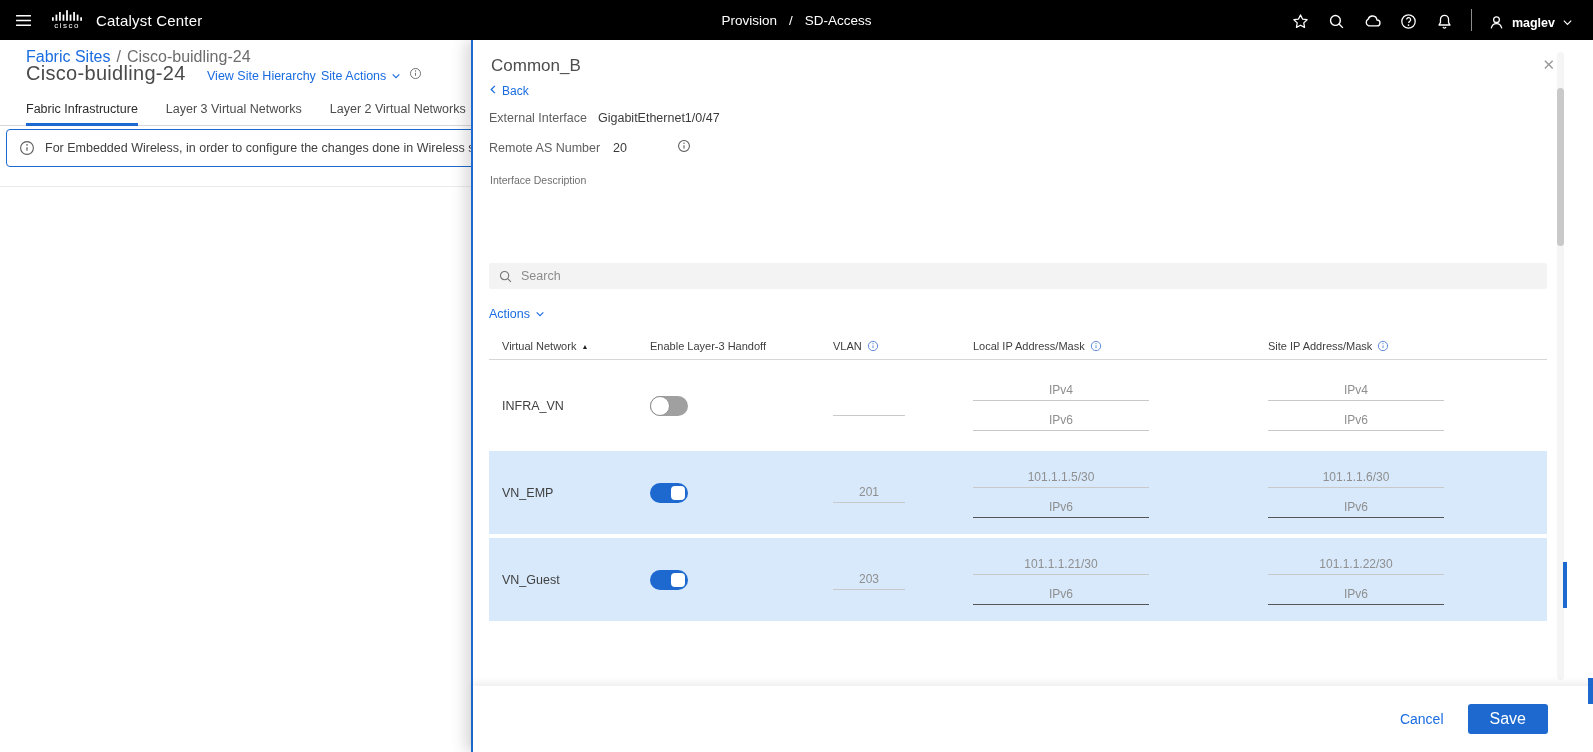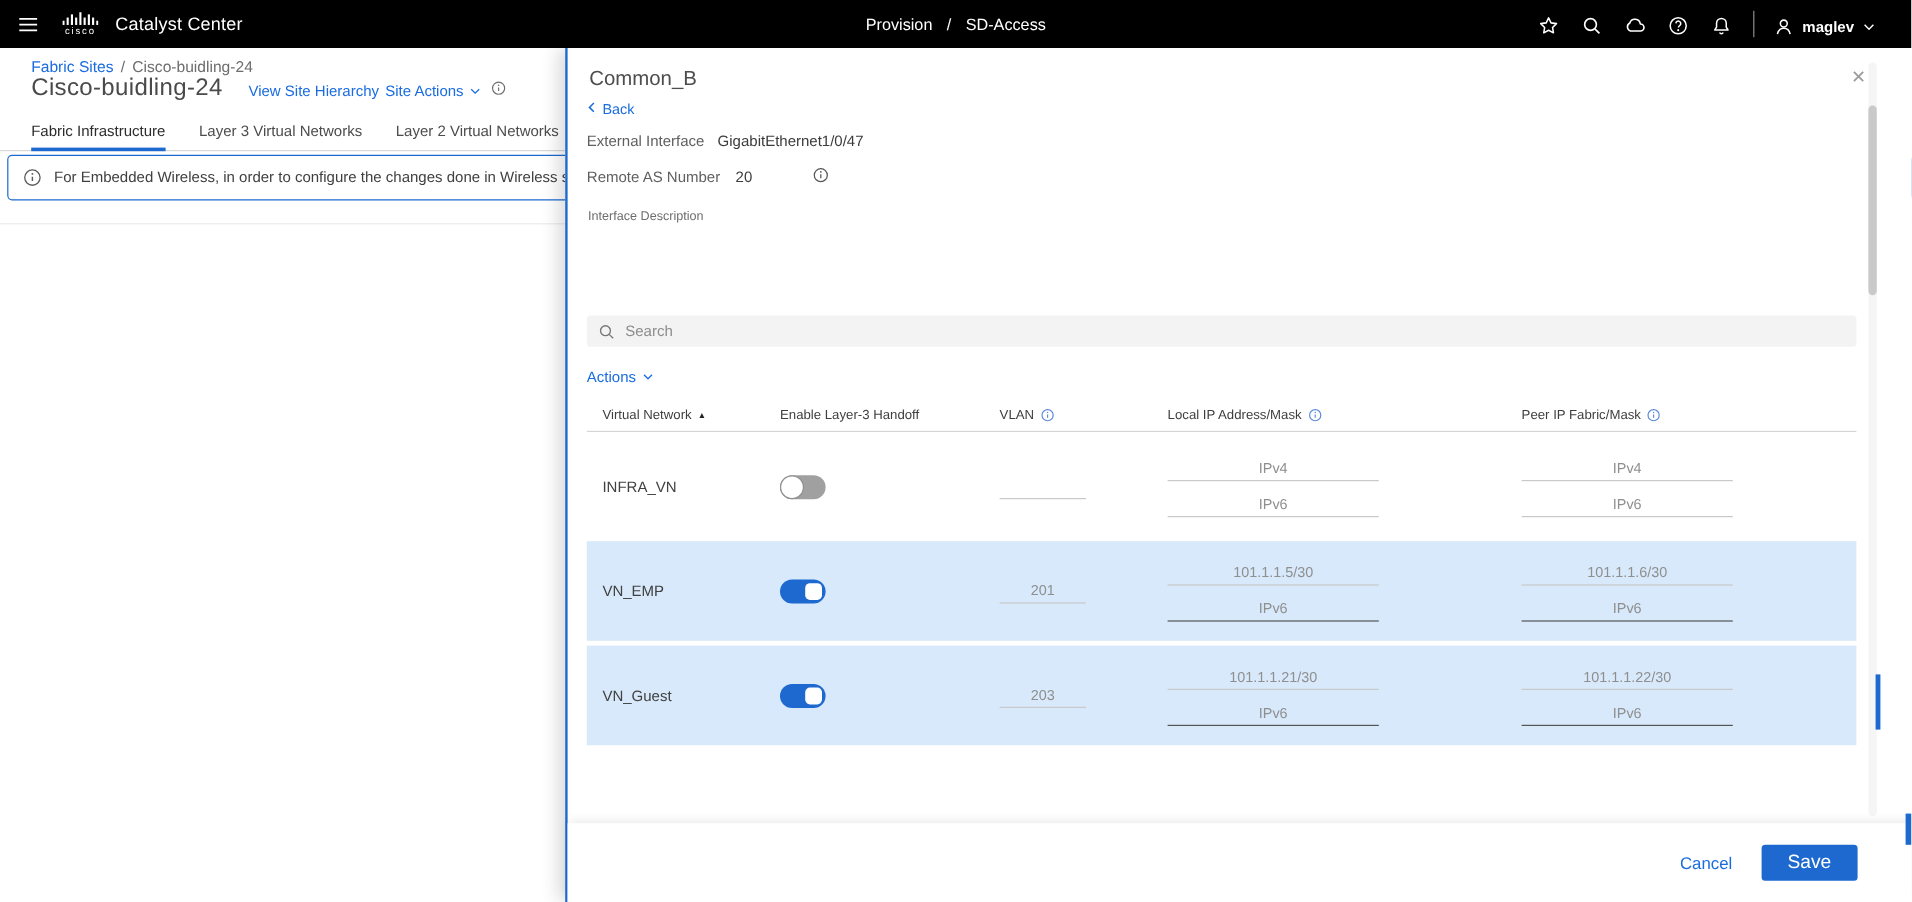--- a/index.html
+++ b/index.html
@@ -2,39 +2,39 @@
 <html style="--accent: #1d69cf; --link: #1a6ce0; --topbar: #000000; --highlight: #d7e9fb;"><head>
 <meta charset="utf-8">
 <style>
   * { margin:0; padding:0; box-sizing:border-box; }
   html,body { width:1593px; height:752px; }
   body { font-family:"Liberation Sans",sans-serif; background:#fff; overflow:hidden; }
   .screen { position:relative; width:1593px; height:752px; background:#fff; overflow:hidden; }
 
   
   .topbar { position:absolute; top:0; left:0; right:0; height:40px; background:var(--topbar,#000);
-            display:flex; align-items:center; padding:0 30px 0 10px; color:#fff; z-index:50; }
+            display:flex; align-items:center; padding:0 20px 0 10px; color:#fff; z-index:50; }
   .menu-btn { background:none; border:none; width:26px; height:26px; display:flex; align-items:center;
               justify-content:center; cursor:pointer; }
   .brand { display:flex; flex-direction:column; align-items:center; margin-left:16px; line-height:1; }
   .brand-text { font-size:8px; letter-spacing:1.5px; margin-top:1px; color:#fff; }
   .app-title { font-size:15px; margin-left:14px; letter-spacing:.2px; }
   .topnav { position:absolute; left:50%; transform:translateX(-50%); display:flex; gap:12px;
             font-size:13.5px; align-items:center; }
   .topnav a { color:#fff; text-decoration:none; cursor:pointer; }
   .top-actions { margin-left:auto; display:flex; align-items:flex-end; gap:16px; }
   .icon-btn { background:none; border:none; width:20px; height:20px; display:flex; align-items:center;
               justify-content:center; cursor:pointer; padding:0; }
   .vdiv { width:1px; height:22px; background:rgba(255,255,255,.55); }
   .user { display:flex; align-items:center; gap:7px; cursor:pointer; }
   .user .uname { font-size:12.5px; font-weight:bold; }
 
   
   .page { position:absolute; top:40px; left:0; width:100%; height:712px; background:#fff; }
-  .crumbs { position:absolute; top:8px; left:26px; font-size:13px; color:#6d6d6d; display:flex; gap:6px;text-align:right; }
+  .crumbs { position:absolute; top:8px; left:26px; font-size:16px; color:#6d6d6d; display:flex; gap:6px;text-align:right; }
   .crumbs a { color:var(--link,#1a6ce0); text-decoration:none; cursor:pointer; }
   .page-title { position:absolute; top:22px; left:26px; font-size:20px; font-weight:normal;
                 color:#4a4a4a; letter-spacing:.3px; }
   .vsh { position:absolute; top:29px; left:207px; font-size:12.5px; color:var(--link,#1a6ce0);
          text-decoration:none; cursor:pointer; }
   .site-actions { position:absolute; top:29px; left:321px; font-size:12.5px; color:var(--link,#1a6ce0);
                   display:flex; align-items:center; gap:5px; cursor:pointer; }
   .page-info-icon { position:absolute; top:27px; left:409px; color:#6f6f6f; }
   .tabs { position:absolute; top:55px; left:0; width:100%; height:31px; border-bottom:1px solid #d8d8d8;
           display:flex; padding-left:26px; gap:28px; }
@@ -297,21 +297,21 @@
           <span>Local IP Address/Mask</span>
           <span class="th-info">
               <svg class="ic" width="12" height="12" viewBox="0 0 16 16">
                 <circle cx="8" cy="8" r="6.2" fill="none" stroke="currentColor" stroke-width="1.3"></circle>
                 <path d="M8 7.2v3.6" stroke="currentColor" stroke-width="1.3"></path>
                 <circle cx="8" cy="4.9" r=".8" fill="currentColor"></circle>
               </svg>
             </span>
         </div>
         <div class="th">
-          <span>Peer IP Fabric/Mask</span>
+          <span>Site IP Address/Mask</span>
           <span class="th-info">
               <svg class="ic" width="12" height="12" viewBox="0 0 16 16">
                 <circle cx="8" cy="8" r="6.2" fill="none" stroke="currentColor" stroke-width="1.3"></circle>
                 <path d="M8 7.2v3.6" stroke="currentColor" stroke-width="1.3"></path>
                 <circle cx="8" cy="4.9" r=".8" fill="currentColor"></circle>
               </svg>
             </span>
         </div>
       </div>
 

